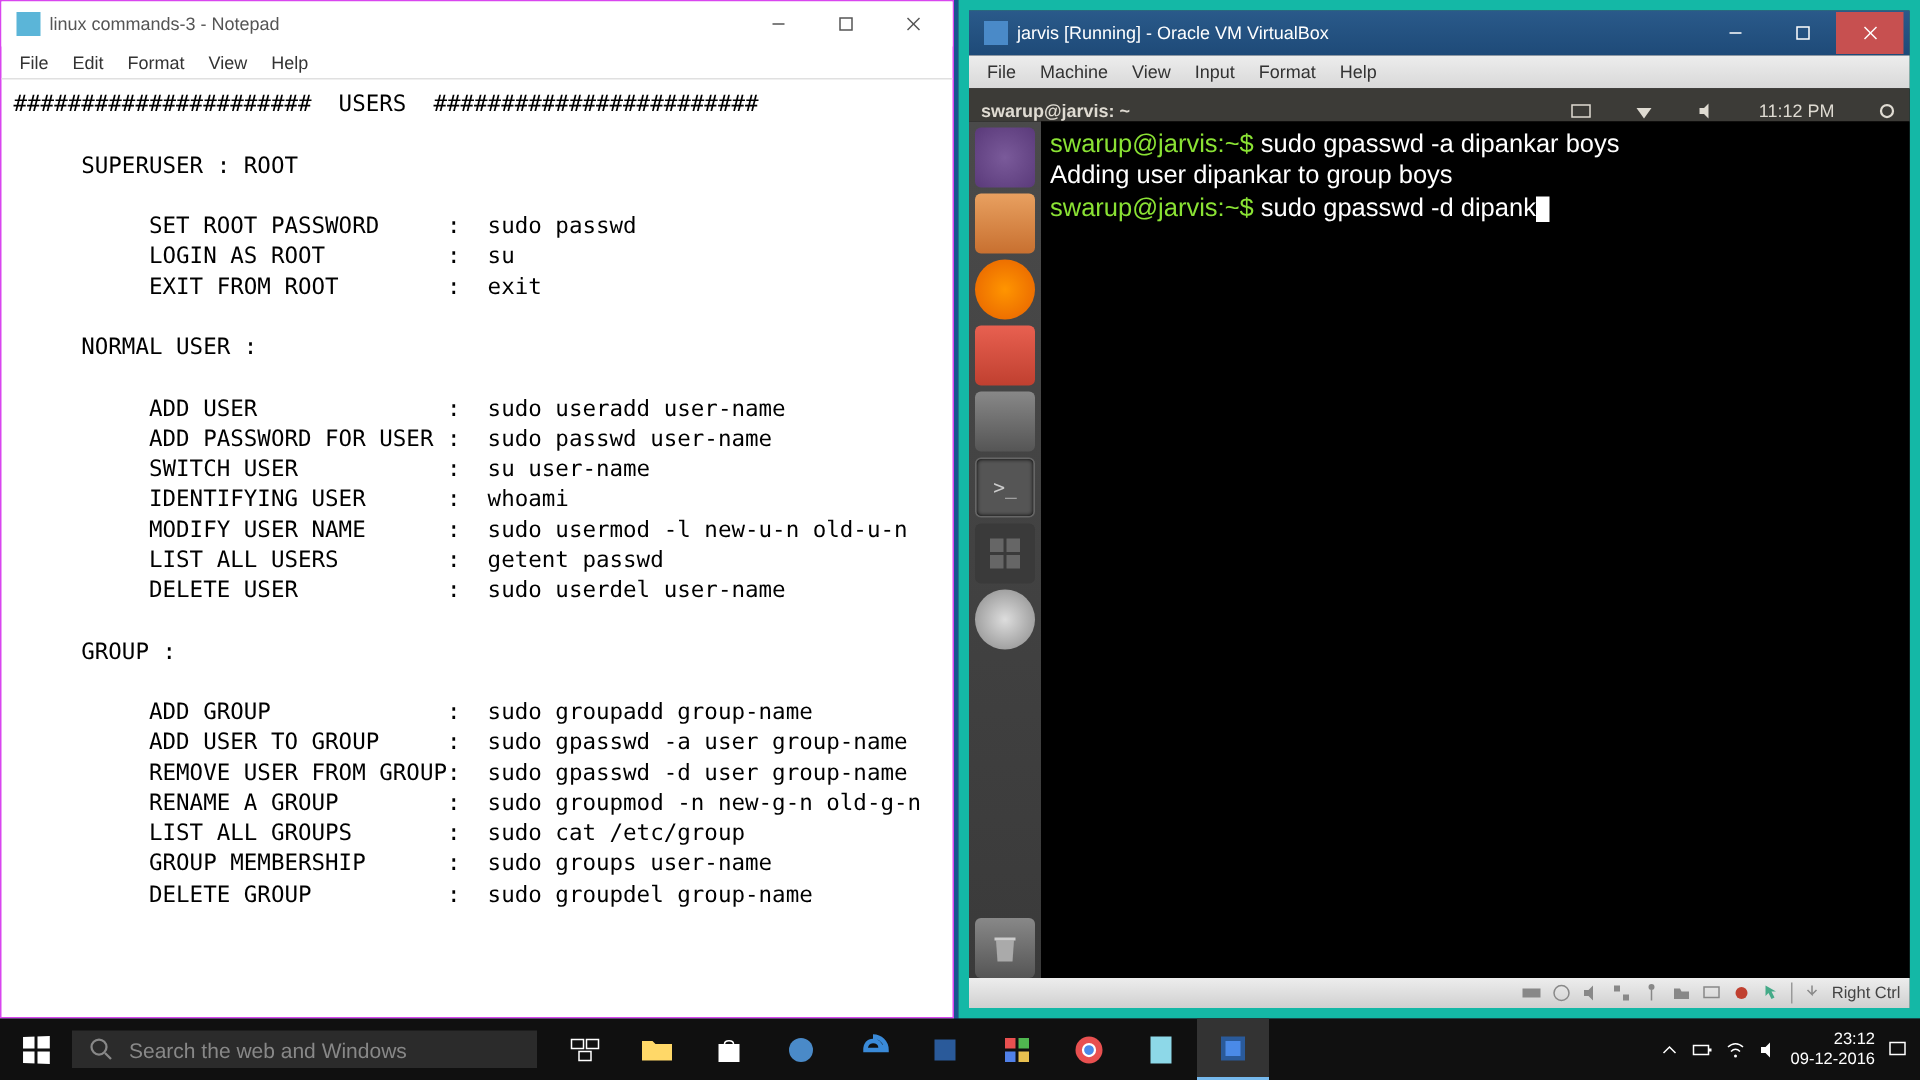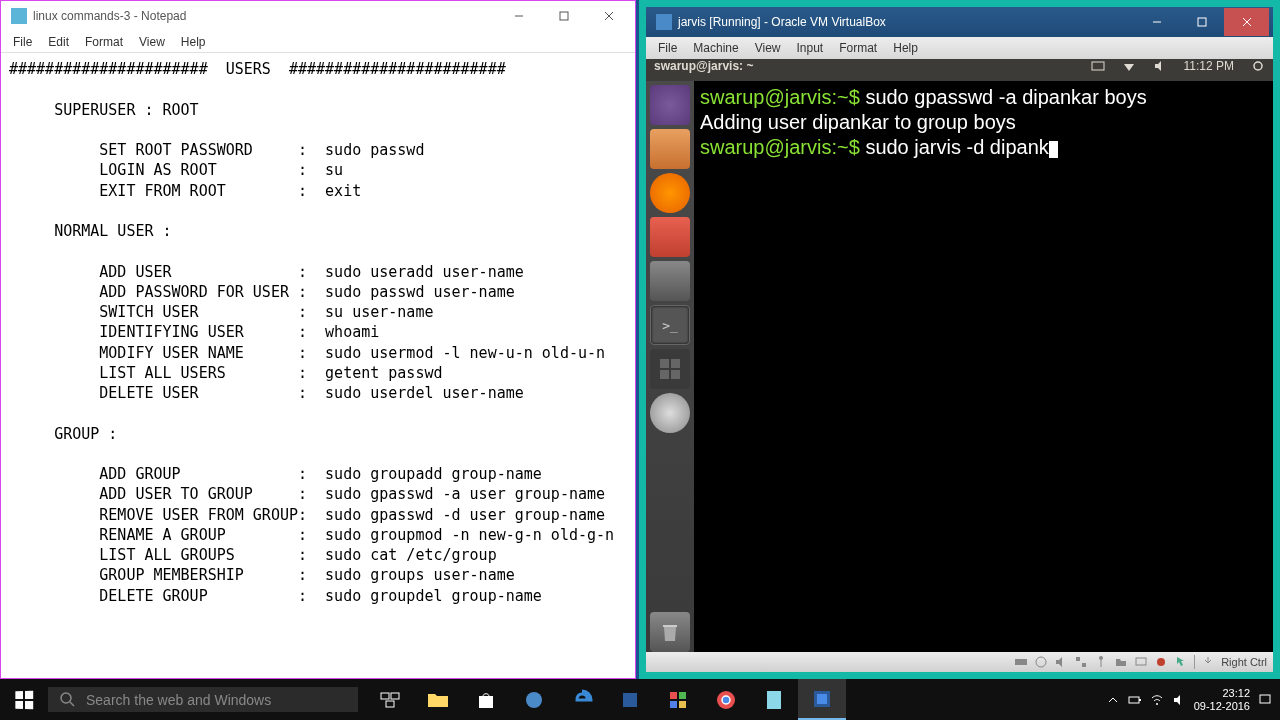--- a/index.html
+++ b/index.html
@@ -22,38 +22,38 @@
 .vb-titlebar { height: 30px; background: linear-gradient(#2a5a8a,#1e4a78); display: flex; align-items: center; padding: 0 4px; }
 .vb-icon { width: 16px; height: 16px; background: #4a8ac8; margin: 0 6px; }
 .vb-title { flex: 1; font-size: 12px; color: #fff; }
 .vb-controls { display: flex; }
 .vb-ctrl { width: 45px; height: 28px; display: flex; align-items: center; justify-content: center; color: #fff; }
 .vb-ctrl svg { width: 10px; height: 10px; stroke: #fff; stroke-width: 1; fill: none; }
 .vb-ctrl.close { background: #c75050; }
 .vb-menu { height: 22px; background: linear-gradient(#ededed,#d8d8d8); display: flex; align-items: center; padding: 0 4px; }
 .vb-menuitem { padding: 2px 8px; font-size: 12px; color: #333; }
 .vb-guest { position: absolute; top: 52px; left: 0; right: 0; bottom: 20px; background: #000; }
-.vb-topbar { height: 22px; background: #3c3b37; display: flex; align-items: flex-start; padding: 0 8px; color: #dfdbd2; font-size: 12px; }
+.vb-topbar { height: 22px; background: #3c3b37; display: flex; align-items: flex-end; padding: 0 8px; color: #dfdbd2; font-size: 12px; }
 .vb-topbar-title { flex: 1; font-weight: bold; }
-.vb-topbar-right { display: flex; align-items: center; gap: 17px; }
+.vb-topbar-right { display: flex; align-items: center; gap: 28px; }
 .ind-icon { width: 14px; height: 14px; display: inline-block; }
 .launcher { position: absolute; left: 0; top: 22px; bottom: 0; width: 48px; background: linear-gradient(#4a4a4a,#3a3a3a); padding-top: 4px; display: flex; flex-direction: column; align-items: center; gap: 4px; }
 .launch-item { width: 40px; height: 40px; border-radius: 4px; display: flex; align-items: center; justify-content: center; }
 .launch-item.active { background: #555; box-shadow: inset 0 0 3px #000; }
 .li-ubuntu { background: radial-gradient(#7a5a9a,#5a3a7a); }
 .li-files { background: linear-gradient(#e8a060,#c87030); }
 .li-firefox { background: radial-gradient(#ff9500,#e66000); border-radius: 50%; }
 .li-sw { background: linear-gradient(#e86050,#c04030); }
 .li-sys { background: linear-gradient(#888,#555); }
 .li-term { background: #3a3a3a; border: 1px solid #666; }
 .li-ws { background: #3a3a3a; }
 .li-disc { background: radial-gradient(#ddd,#888); border-radius: 50%; }
 .li-spacer { flex: 1; }
 .li-trash { background: linear-gradient(#888,#555); }
-.term-area { position: absolute; left: 48px; top: 22px; right: 0; bottom: 0; background: #000; padding: 4px 6px; font-family: "Ubuntu Mono", Consolas, monospace; font-size: 20px; line-height: 1.25; }
+.term-area { position: absolute; left: 48px; top: 22px; right: 0; bottom: 0; background: #000; padding: 4px 6px; font-family: "Ubuntu Mono", Consolas, monospace; font-size: 17px; line-height: 1.25; }
 .prompt-user { color: #8ae234; }
 .term-cmd { color: #fff; }
 .term-output { color: #fff; }
 .cursor { display: inline-block; width: 9px; height: 17px; background: #fff; vertical-align: text-bottom; }
 .vb-status { position: absolute; bottom: 0; left: 0; right: 0; height: 20px; background: linear-gradient(#ededed,#d0d0d0); display: flex; align-items: center; justify-content: flex-end; padding: 0 6px; gap: 6px; font-size: 11px; color: #444; }
 .stat-icon { width: 14px; height: 14px; display:inline-block; }
 .stat-sep { width: 1px; height: 14px; background: #999; }
 
 
 .taskbar { position: absolute; bottom: 0; left: 0; right: 0; height: 41px; background: #101010; display: flex; align-items: center; }
@@ -202,21 +202,21 @@
       <div class="launch-item li-trash">
           <svg width="22" height="22" viewBox="0 0 22 22">
             <path d="M5 6 L17 6 L16 20 L6 20 Z" fill="#aaa"></path>
             <rect x="4" y="4" width="14" height="2" fill="#ccc"></rect>
           </svg>
         </div>
     </div>
     <div class="term-area">
       <div><span class="prompt-user">swarup@jarvis:~$</span> <span class="term-cmd">sudo gpasswd -a dipankar boys</span></div>
       <div class="term-output">Adding user dipankar to group boys</div>
-      <div><span class="prompt-user">swarup@jarvis:~$</span> <span class="term-cmd">sudo jarvis -d dipank</span><span class="cursor"></span></div>
+      <div><span class="prompt-user">swarup@jarvis:~$</span> <span class="term-cmd">sudo gpasswd -d dipank</span><span class="cursor"></span></div>
     </div>
   </div>
   <div class="vb-status">
     <span class="stat-icon"><svg viewBox="0 0 14 14">
           <rect x="1" y="4" width="12" height="6" fill="#888"></rect>
         </svg></span>
     <span class="stat-icon"><svg viewBox="0 0 14 14">
           <circle cx="7" cy="7" r="5" fill="none" stroke="#888"></circle>
         </svg></span>
     <span class="stat-icon"><svg viewBox="0 0 14 14">

